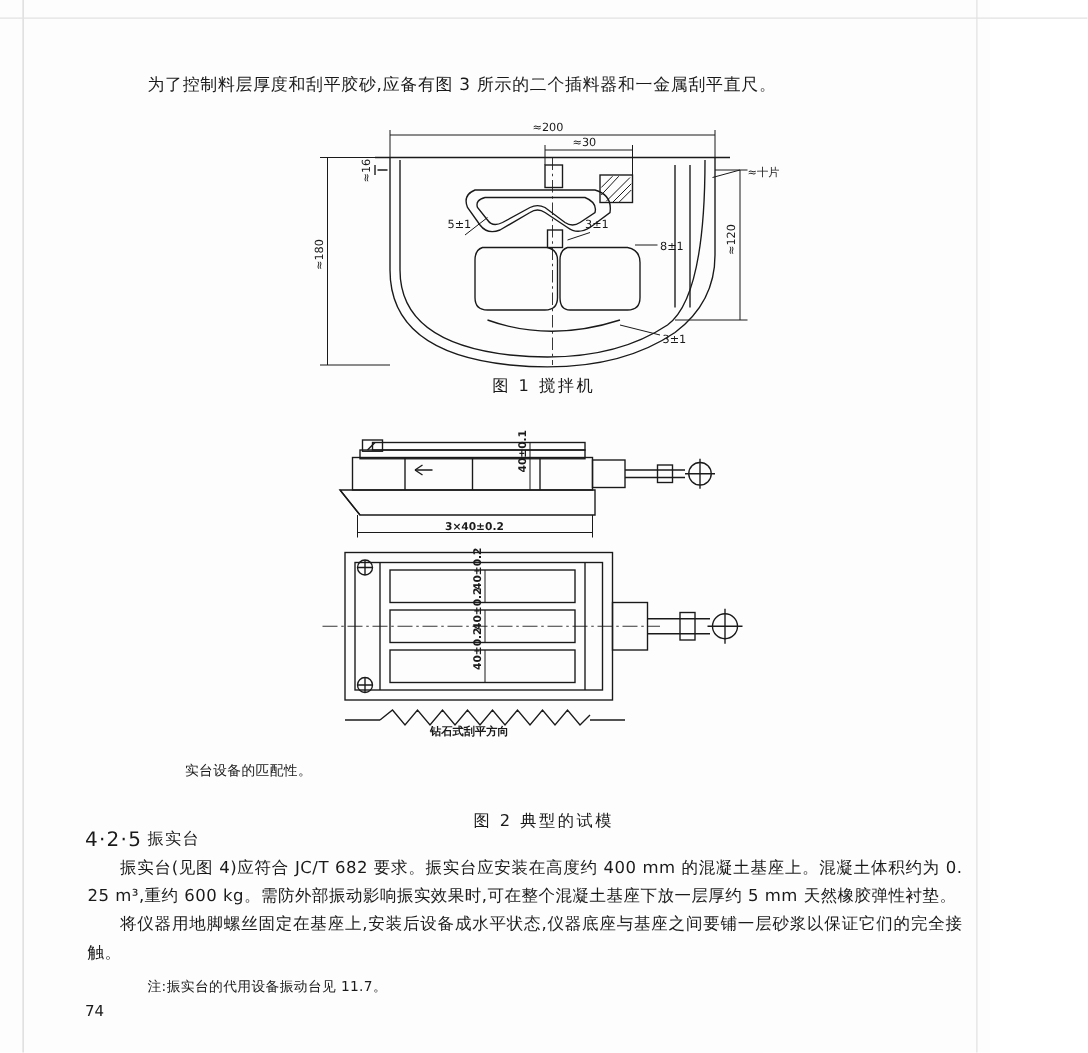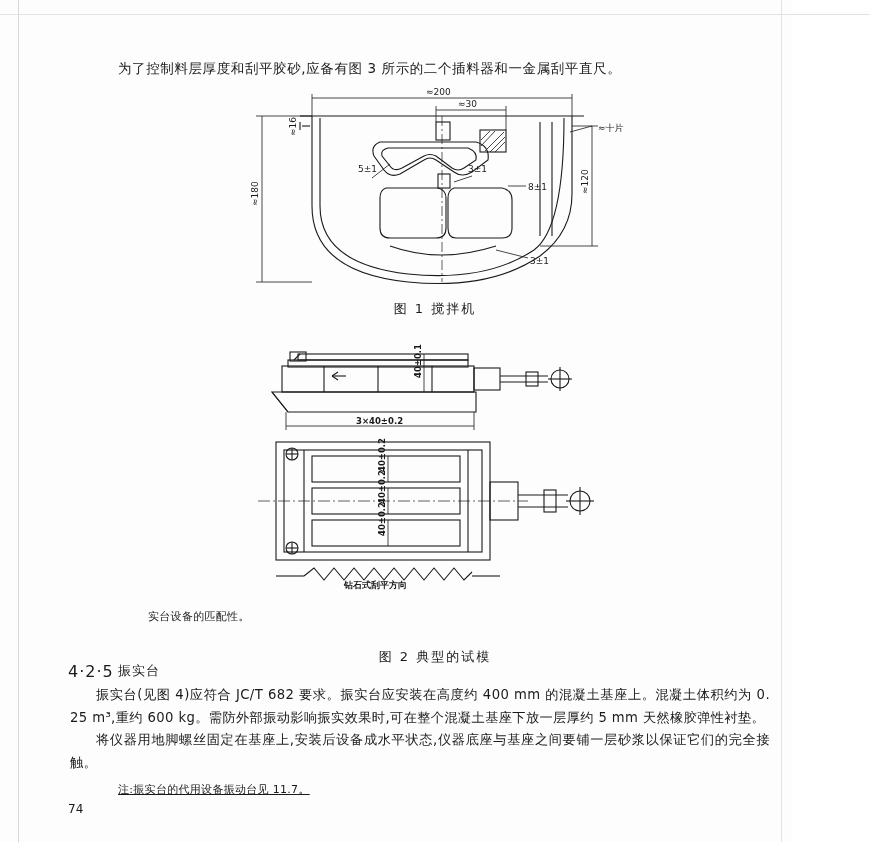--- a/index.html
+++ b/index.html
@@ -50,21 +50,21 @@
     font-size: 13.5px;
     line-height: 20px;
     letter-spacing: 0.6px;
     white-space: nowrap;
   }
 
   
   .fig1 {
     position: absolute;
     left: 240px;
-    top: 86px;
+    top: 96px;
     width: 400px;
     height: 210px;
   }
   .fig1 svg { display: block; }
 
   .fig1-caption {
     position: absolute;
     left: 0; top: 300px;
     width: 870px;
     text-align: center;
@@ -130,21 +130,20 @@
     text-align: justify;
   }
   .body-text p { margin: 0; text-indent: 26px; }
 
   .final-note {
     position: absolute;
     left: 118px;
     top: 782px;
     font-size: 11px;
     letter-spacing: 0.3px;
-    text-decoration: underline;
   }
   .page-no {
     position: absolute;
     left: 68px;
     top: 802px;
     font-size: 12px;
   }
 
   
   text { font-family: "DejaVu Sans", sans-serif; }

